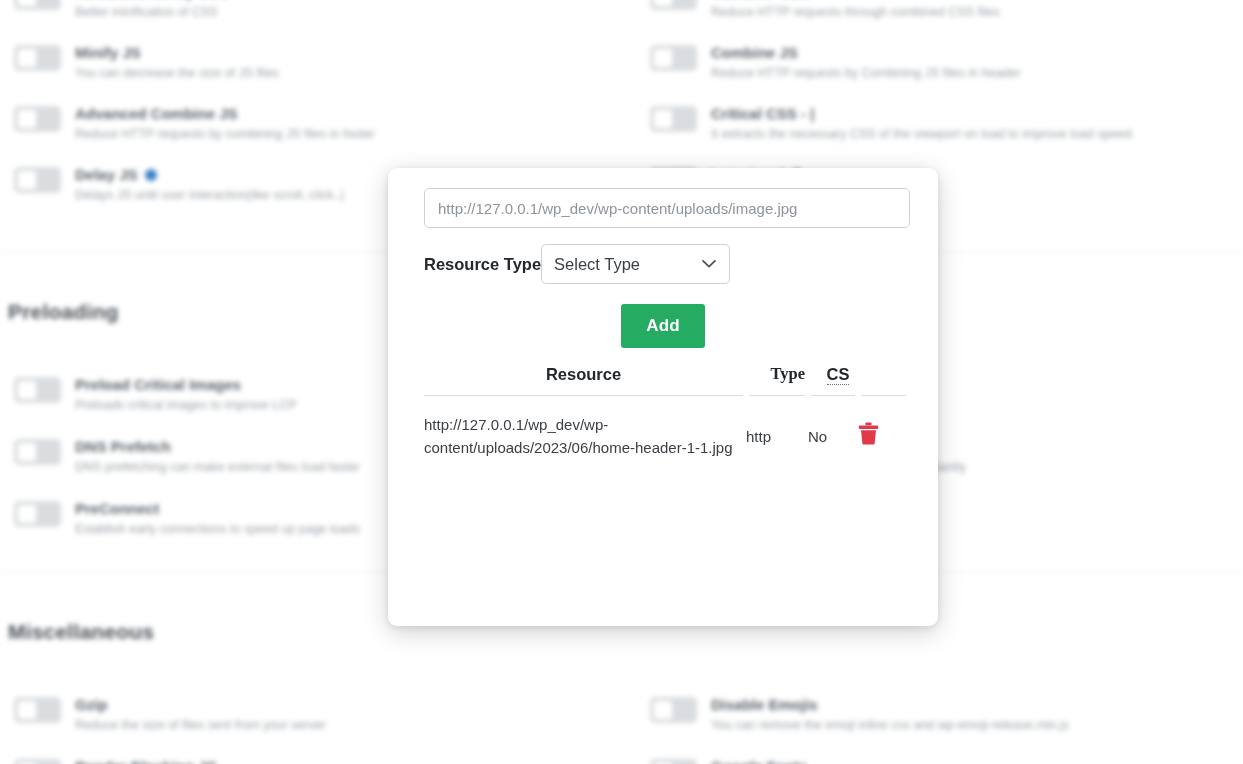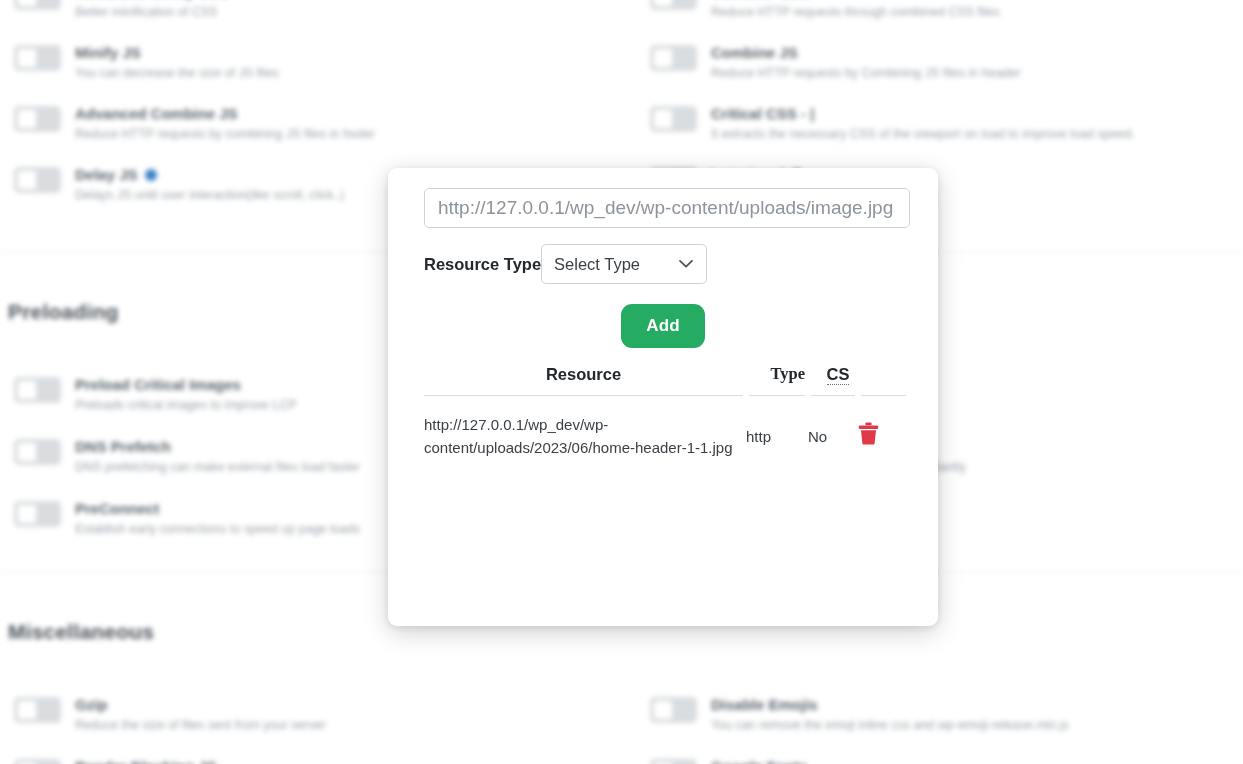--- a/index.html
+++ b/index.html
@@ -122,21 +122,21 @@
   }
   .modal-body {
     padding: 20px 36px 0 36px;
   }
 
   .url-input {
     display: block;
     width: 486px;
     height: 40px;
     padding: 8px 13px;
-    font-size: 19px;
+    font-size: 15px;
     font-family: "Liberation Sans", sans-serif;
     color: #333a40;
     border: 1px solid #ced2d6;
     border-radius: 5px;
     background: #ffffff;
     outline: none;
     margin: 0 0 0 0;
   }
   .url-input::placeholder { color: #8d949b; opacity: 1; }
 
@@ -167,21 +167,21 @@
     margin-top: 16px;
   }
   .restype-label {
     font-size: 16.5px;
     font-weight: bold;
     color: #23282d;
   }
   .restype-select {
     appearance: none;
     -webkit-appearance: none;
-    width: 166px;
+    width: 189px;
     height: 40px;
     padding: 6px 34px 6px 12px;
     font-size: 16.5px;
     font-family: "Liberation Sans", sans-serif;
     color: #3a4046;
     border: 1px solid #ced2d6;
     border-radius: 5px;
     background-color: #ffffff;
     outline: none;
     cursor: pointer;
@@ -199,21 +199,21 @@
     display: flex;
     justify-content: center;
     margin-top: 20px;
   }
   .add-button {
     background: #26ab63;
     color: #ffffff;
     font-size: 17px;
     font-weight: bold;
     border: none;
-    border-radius: 11px;
+    border-radius: 3px;
     padding: 0 25px;
     height: 44px;
     cursor: pointer;
     font-family: "Liberation Sans", sans-serif;
     letter-spacing: .2px;
   }
 
   table.res-table {
     width: 482px;
     border-collapse: collapse;

